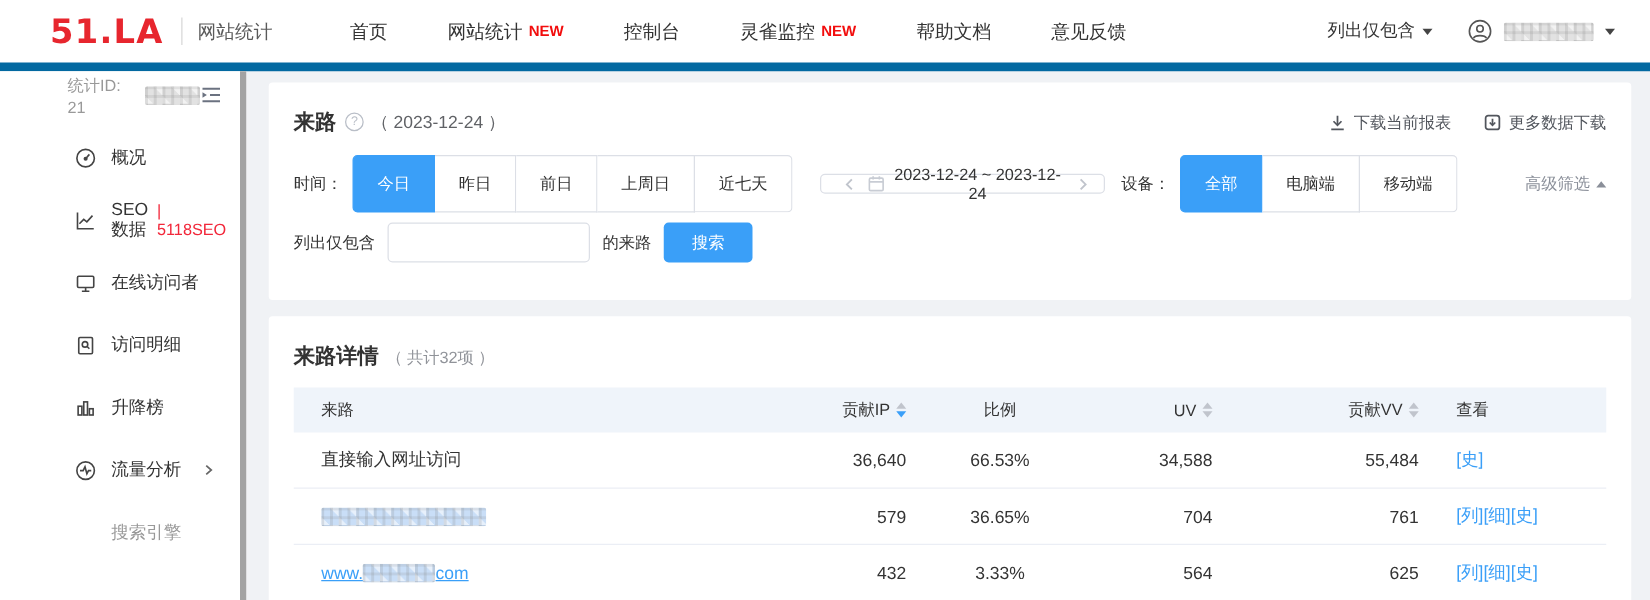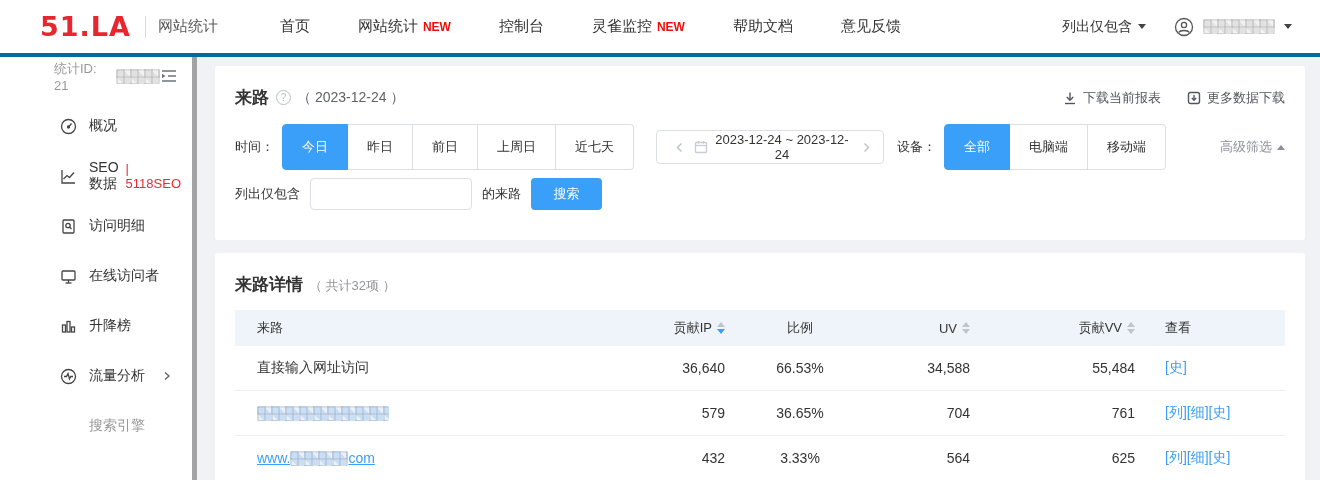--- a/index.html
+++ b/index.html
@@ -1,19 +1,19 @@
 <!DOCTYPE html>
 <html><head>
 <meta charset="utf-8">
 <style>
   * { margin:0; padding:0; box-sizing:border-box; }
   html,body { width:1320px; height:480px; overflow:hidden; font-family:"Liberation Sans","DejaVu Sans",sans-serif; background:#f0f2f5; color:#333; }
 
   
-  .navbar { height:57px; background:#fff; display:flex; align-items:center; padding:0 28px 0 40px; border-bottom:4px solid #0369a1; }
+  .navbar { height:57px; background:#fff; display:flex; align-items:center; padding:0 28px 0 40px; border-bottom:7px solid #0369a1; }
   .logo { font-size:27px; font-weight:900; color:#e7262e; letter-spacing:1px; font-family:"DejaVu Sans",sans-serif; }
   .logo-divider { width:1px; height:22px; background:#d8d8d8; margin:0 12px 0 14px; }
   .product-name { font-size:15px; color:#5a5a5a; }
   .nav-menu { display:flex; align-items:center; margin-left:62px; gap:48px; }
   .nav-item { display:flex; align-items:center; gap:5px; font-size:15px; color:#333; cursor:pointer; white-space:nowrap; }
   .nav-badge { color:#f20d0d; font-size:12px; font-weight:bold; }
   .nav-right { margin-left:auto; display:flex; align-items:center; gap:28px; }
   .forum-link { font-size:14px; color:#333; display:flex; align-items:center; gap:6px; cursor:pointer; }
   .caret-down-sm { width:0; height:0; border-left:4px solid transparent; border-right:4px solid transparent; border-top:5px solid #444; display:inline-block; }
   .user-area { display:flex; align-items:center; gap:9px; cursor:pointer; }
@@ -50,21 +50,21 @@
   .dl-links { margin-left:auto; display:flex; align-items:center; gap:26px; }
   .dl-link { display:flex; align-items:center; gap:6px; font-size:13px; color:#51555c; cursor:pointer; }
 
   .filter-row { display:flex; align-items:center; margin-top:15px; }
   .flabel { font-size:13px; color:#333; margin-right:8px; white-space:nowrap; }
   .btn-group { display:flex; }
   .btn-group .gbtn { height:46px; padding:0 19px; font-size:13px; color:#333; background:#fff; border:1px solid #dcdfe6; border-left-width:0; display:flex; align-items:center; cursor:pointer; white-space:nowrap; }
   .btn-group .gbtn:first-child { border-left-width:1px; border-radius:4px 0 0 4px; }
   .btn-group .gbtn:last-child { border-radius:0 4px 4px 0; }
   .btn-group .gbtn.active { background:#3a9ff8; border-color:#3a9ff8; color:#fff; }
-  .datepicker { height:34px; width:228px; border:1px solid #dcdfe6; border-radius:4px; display:flex; align-items:center; padding:0 10px; margin-left:22px; background:#fff; }
+  .datepicker { height:16px; width:228px; border:1px solid #dcdfe6; border-radius:4px; display:flex; align-items:center; padding:0 10px; margin-left:22px; background:#fff; }
   .datepicker .dchev { color:#c0c4cc; font-size:14px; cursor:pointer; line-height:1; }
   .datepicker .date-text { flex:1; text-align:center; font-size:13px; color:#333; }
   .datepicker svg { margin:0 2px 0 8px; }
   .device-label { margin-left:13px; }
   .adv-filter { margin-left:auto; font-size:13px; color:#8a8f99; display:flex; align-items:center; gap:5px; cursor:pointer; }
   .caret-up-sm { width:0; height:0; border-left:4px solid transparent; border-right:4px solid transparent; border-bottom:5px solid #8a8f99; display:inline-block; }
 
   .search-row { display:flex; align-items:center; margin-top:8px; }
   .search-input { width:162px; height:32px; border:1px solid #dcdfe6; border-radius:4px; margin:0 10px; padding:0 8px; font-size:13px; color:#333; outline:none; }
   .search-btn { width:71px; height:32px; margin-left:10px; background:#3a9ff8; color:#fff; border:none; border-radius:4px; font-size:13px; cursor:pointer; }
@@ -181,37 +181,37 @@
               <path d="M3.5 11 L7 7.5 L9.5 9.5 L14 4.5"></path>
           </svg>
         </span>
         <span>SEO数据</span>
         <span class="red-extra">| 5118SEO</span>
       </div>
 
       <div class="side-item">
         <span class="s-icon">
           <svg width="17" height="17" viewBox="0 0 17 17" fill="none" stroke="#444" stroke-width="1.3">
+            <rect x="2" y="3" width="13" height="9" rx="1"></rect>
+              <line x1="8.5" y1="12" x2="8.5" y2="15"></line>
+              <line x1="5.5" y1="15" x2="11.5" y2="15"></line>
+          </svg>
+        </span>
+        <span>在线访问者</span>
+      </div>
+
+      <div class="side-item">
+        <span class="s-icon">
+          <svg width="17" height="17" viewBox="0 0 17 17" fill="none" stroke="#444" stroke-width="1.3">
             <rect x="3" y="2" width="11" height="13" rx="1"></rect>
               <circle cx="8" cy="7.5" r="2.2"></circle>
               <line x1="9.5" y1="9" x2="11.5" y2="11"></line>
           </svg>
         </span>
         <span>访问明细</span>
-      </div>
-
-      <div class="side-item">
-        <span class="s-icon">
-          <svg width="17" height="17" viewBox="0 0 17 17" fill="none" stroke="#444" stroke-width="1.3">
-            <rect x="2" y="3" width="13" height="9" rx="1"></rect>
-              <line x1="8.5" y1="12" x2="8.5" y2="15"></line>
-              <line x1="5.5" y1="15" x2="11.5" y2="15"></line>
-          </svg>
-        </span>
-        <span>在线访问者</span>
       </div>
 
       <div class="side-item">
         <span class="s-icon">
           <svg width="17" height="17" viewBox="0 0 17 17" fill="none" stroke="#444" stroke-width="1.3">
             <rect x="2.5" y="7" width="3" height="7"></rect>
               <rect x="7" y="3.5" width="3" height="10.5"></rect>
               <rect x="11.5" y="9" width="3" height="5"></rect>
           </svg>
         </span>

